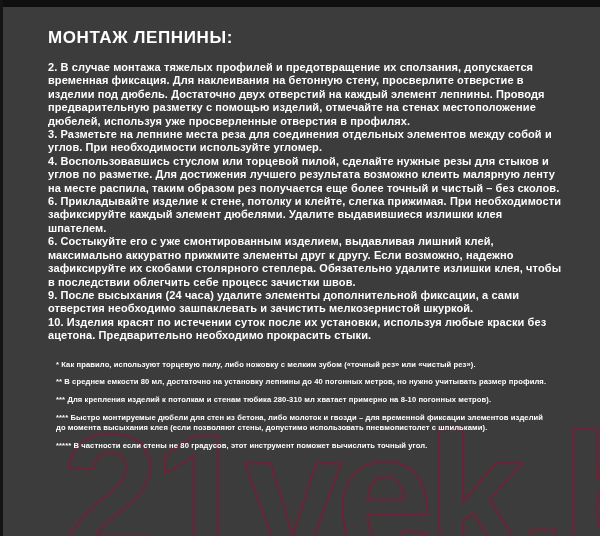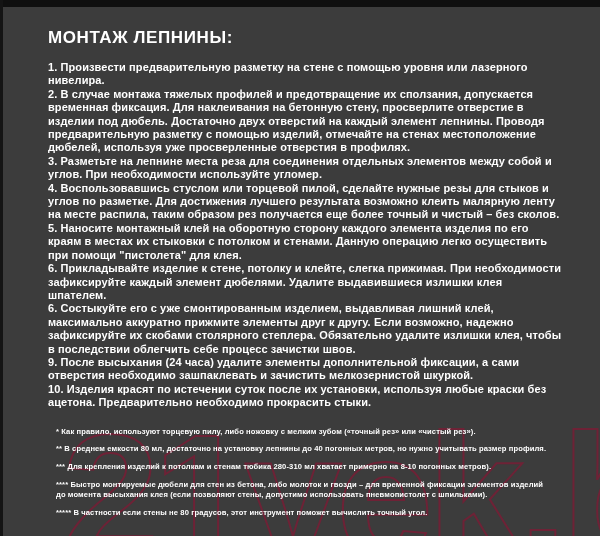--- a/index.html
+++ b/index.html
@@ -71,25 +71,23 @@
 
 <div class="top-bar"></div>
 <div class="left-edge"></div>
 
 <div class="watermark">21vek.by</div>
 
 <div class="content">
   <h1 class="title">МОНТАЖ ЛЕПНИНЫ:</h1>
 
   <div class="instructions">
-    <p>1. Произвести предварительную разметку на стене с помощью уровня или лазерного нивелира.</p>
     <p>2. В случае монтажа тяжелых профилей и предотвращение их сползания, допускается временная фиксация. Для наклеивания на бетонную стену, просверлите отверстие в изделии под дюбель. Достаточно двух отверстий на каждый элемент лепнины. Проводя предварительную разметку с помощью изделий, отмечайте на стенах местоположение дюбелей, используя уже просверленные отверстия в профилях.</p>
     <p>3. Разметьте на лепнине места реза для соединения отдельных элементов между собой и углов. При необходимости используйте угломер.</p>
     <p>4. Воспользовавшись стуслом или торцевой пилой, сделайте нужные резы для стыков и углов по разметке. Для достижения лучшего результата возможно клеить малярную ленту на месте распила, таким образом рез получается еще более точный и чистый – без сколов.</p>
-    <p>5. Наносите монтажный клей на оборотную сторону каждого элемента изделия по его краям в местах их стыковки с потолком и стенами. Данную операцию легко осуществить при помощи "пистолета" для клея.</p>
     <p>6. Прикладывайте изделие к стене, потолку и клейте, слегка прижимая. При необходимости зафиксируйте каждый элемент дюбелями. Удалите выдавившиеся излишки клея шпателем.</p>
     <p>6. Состыкуйте его с уже смонтированным изделием, выдавливая лишний клей, максимально аккуратно прижмите элементы друг к другу. Если возможно, надежно зафиксируйте их скобами столярного степлера. Обязательно удалите излишки клея, чтобы в последствии облегчить себе процесс зачистки швов.</p>
     <p>9. После высыхания (24 часа) удалите элементы дополнительной фиксации, а сами отверстия необходимо зашпаклевать и зачистить мелкозернистой шкуркой.</p>
     <p>10. Изделия красят по истечении суток после их установки, используя любые краски без ацетона. Предварительно необходимо прокрасить стыки.</p>
   </div>
 
   <div class="footnotes">
     <p>* Как правило, используют торцевую пилу, либо ножовку с мелким зубом («точный рез» или «чистый рез»).</p>
     <p>** В среднем емкости 80 мл, достаточно на установку лепнины до 40 погонных метров, но нужно учитывать размер профиля.</p>
     <p>*** Для крепления изделий к потолкам и стенам тюбика 280-310 мл хватает примерно на 8-10 погонных метров).</p>

